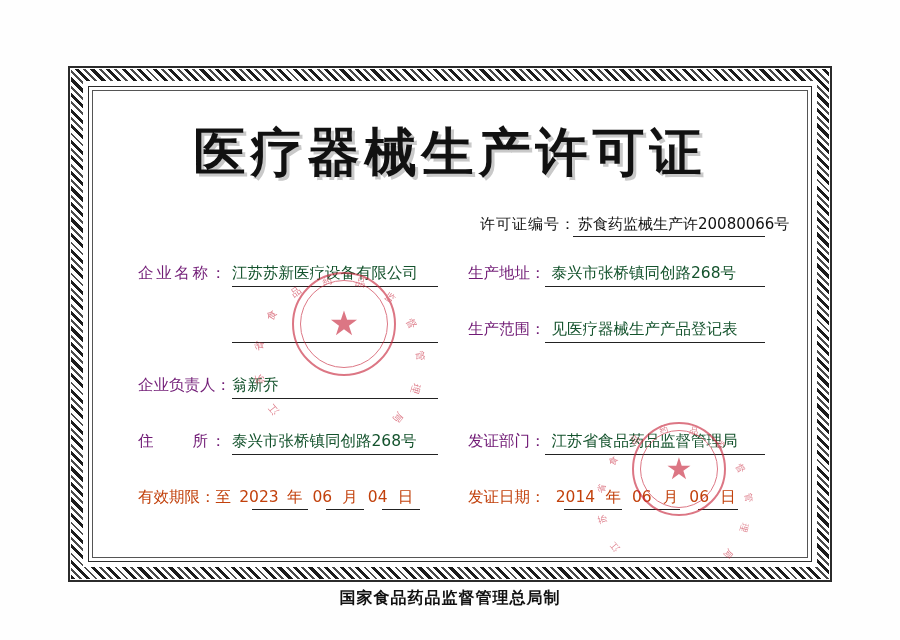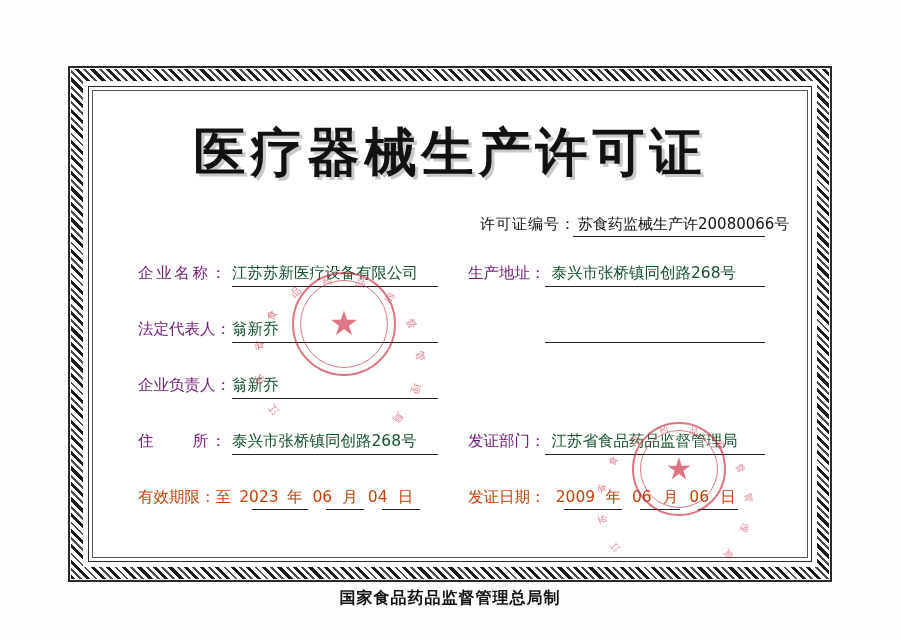--- a/index.html
+++ b/index.html
@@ -242,40 +242,40 @@
   <div class="cert-no">
     <span class="lbl">许可证编号：</span><span class="val">苏食药监械生产许20080066号</span>
   </div>
   <div class="cert-no-rule"></div>
 
   <div class="field" style="left:138px; top:263px;">
     <span class="label lbl-spread">企业名称：</span><span class="value">江苏苏新医疗设备有限公司</span>
   </div>
   <div class="rule" style="left:232px; top:286px; width:206px;"></div>
 
-  <div class="field" style="left:138px; top:319px;">
-    <span class="label lbl-spread">法定代表人：</span><span class="value">翁新乔</span>
-  </div>
   <div class="rule" style="left:232px; top:342px; width:206px;"></div>
 
   <div class="field" style="left:138px; top:375px;">
     <span class="label lbl-spread">企业负责人：</span><span class="value">翁新乔</span>
   </div>
   <div class="rule" style="left:232px; top:398px; width:206px;"></div>
 
   <div class="field" style="left:138px; top:431px;">
     <span class="label lbl-spread5">住　　所：</span><span class="value">泰兴市张桥镇同创路268号</span>
   </div>
   <div class="rule" style="left:232px; top:454px; width:206px;"></div>
 
   <div class="field" style="left:468px; top:263px;">
     <span class="label">生产地址：</span><span class="value">泰兴市张桥镇同创路268号</span>
   </div>
   <div class="rule" style="left:545px; top:286px; width:220px;"></div>
 
+  <div class="field" style="left:468px; top:319px;">
+    <span class="label">生产范围：</span><span class="value">见医疗器械生产产品登记表</span>
+  </div>
   <div class="rule" style="left:545px; top:342px; width:220px;"></div>
 
   <div class="field" style="left:468px; top:431px;">
     <span class="label">发证部门：</span><span class="value">江苏省食品药品监督管理局</span>
   </div>
   <div class="rule" style="left:545px; top:454px; width:220px;"></div>
 
   <div class="date-row" style="left:138px; top:487px;">
     <span>有效期限：至</span>
     <span class="num" style="width:46px;">2023</span>
@@ -284,21 +284,21 @@
     <span>月</span>
     <span class="num" style="width:30px;">04</span>
     <span>日</span>
   </div>
   <div class="rule" style="left:252px; top:509px; width:56px;"></div>
   <div class="rule" style="left:326px; top:509px; width:38px;"></div>
   <div class="rule" style="left:382px; top:509px; width:38px;"></div>
 
   <div class="date-row" style="left:468px; top:487px;">
     <span>发证日期：</span>
-    <span class="num" style="width:50px;">2009</span>
+    <span class="num" style="width:50px;">2014</span>
     <span>年</span>
     <span class="num" style="width:32px;">06</span>
     <span>月</span>
     <span class="num" style="width:32px;">06</span>
     <span>日</span>
   </div>
   <div class="rule" style="left:564px; top:509px; width:58px;"></div>
   <div class="rule" style="left:640px; top:509px; width:40px;"></div>
   <div class="rule" style="left:698px; top:509px; width:40px;"></div>
 

